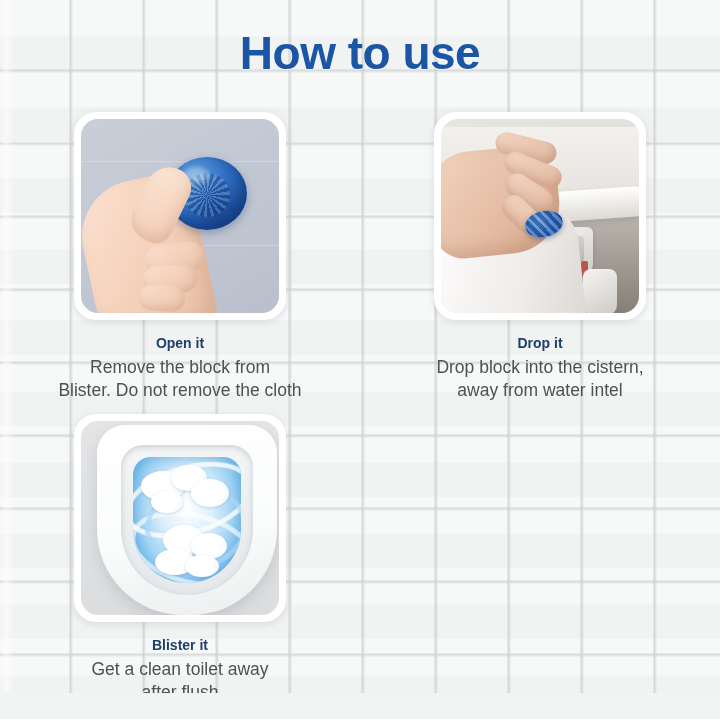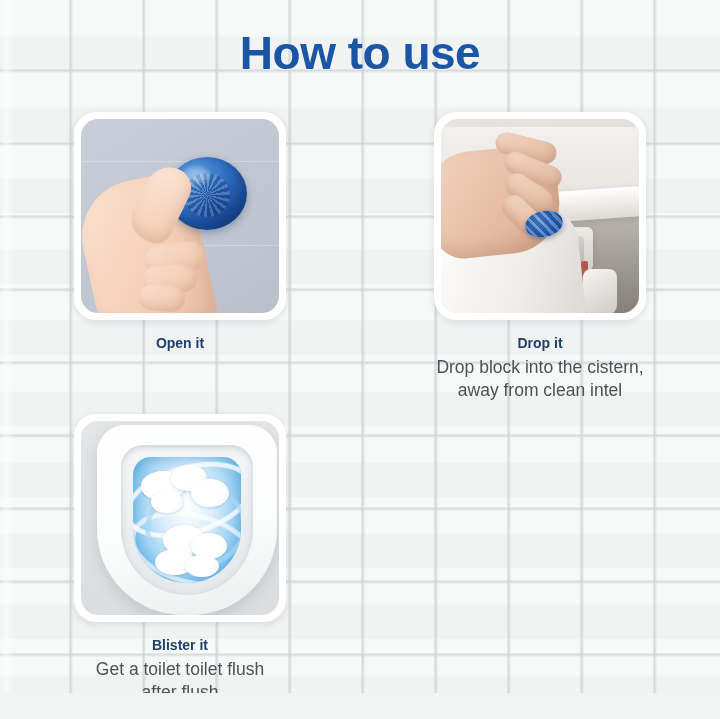--- a/index.html
+++ b/index.html
@@ -377,20 +377,22 @@
           <div class="hand"></div>
           <div class="finger f1"></div>
           <div class="finger f2"></div>
           <div class="finger f3"></div>
           <div class="block"></div>
           <div class="thumb"></div>
         </div>
       </div>
       <div class="caption">
         <div class="step-title">Open it</div>
+        <div class="step-desc">Remove the block from
+Blister. Do not remove the cloth</div>
       </div>
     </div>
 
     <div class="step">
       <div class="card">
         <div class="photo p2">
           <div class="tank-back"></div>
           <div class="tank-inner"></div>
           <div class="valve"></div>
           <div class="tube"></div>
@@ -402,21 +404,21 @@
           <div class="dfinger d1"></div>
           <div class="dfinger d2"></div>
           <div class="dfinger d3"></div>
           <div class="dfinger d4"></div>
           <div class="block2"></div>
         </div>
       </div>
       <div class="caption">
         <div class="step-title">Drop it</div>
         <div class="step-desc">Drop block into the cistern,
-away from clean intel</div>
+away from water intel</div>
       </div>
     </div>
 
 
     <div class="step">
       <div class="card">
         <div class="photo p4">
           <div class="seat"></div>
           <div class="rim"></div>
           <div class="water">
@@ -429,19 +431,19 @@
             <div class="foam fm4"></div>
             <div class="foam fm5"></div>
             <div class="foam fm6"></div>
             <div class="foam fm7"></div>
             <div class="foam fm8"></div>
           </div>
         </div>
       </div>
       <div class="caption">
         <div class="step-title">Blister it</div>
-        <div class="step-desc">Get a toilet toilet flush
+        <div class="step-desc">Get a clean toilet away
 after flush</div>
       </div>
     </div>
 
   </div>
 </div>
 
 </body></html>

